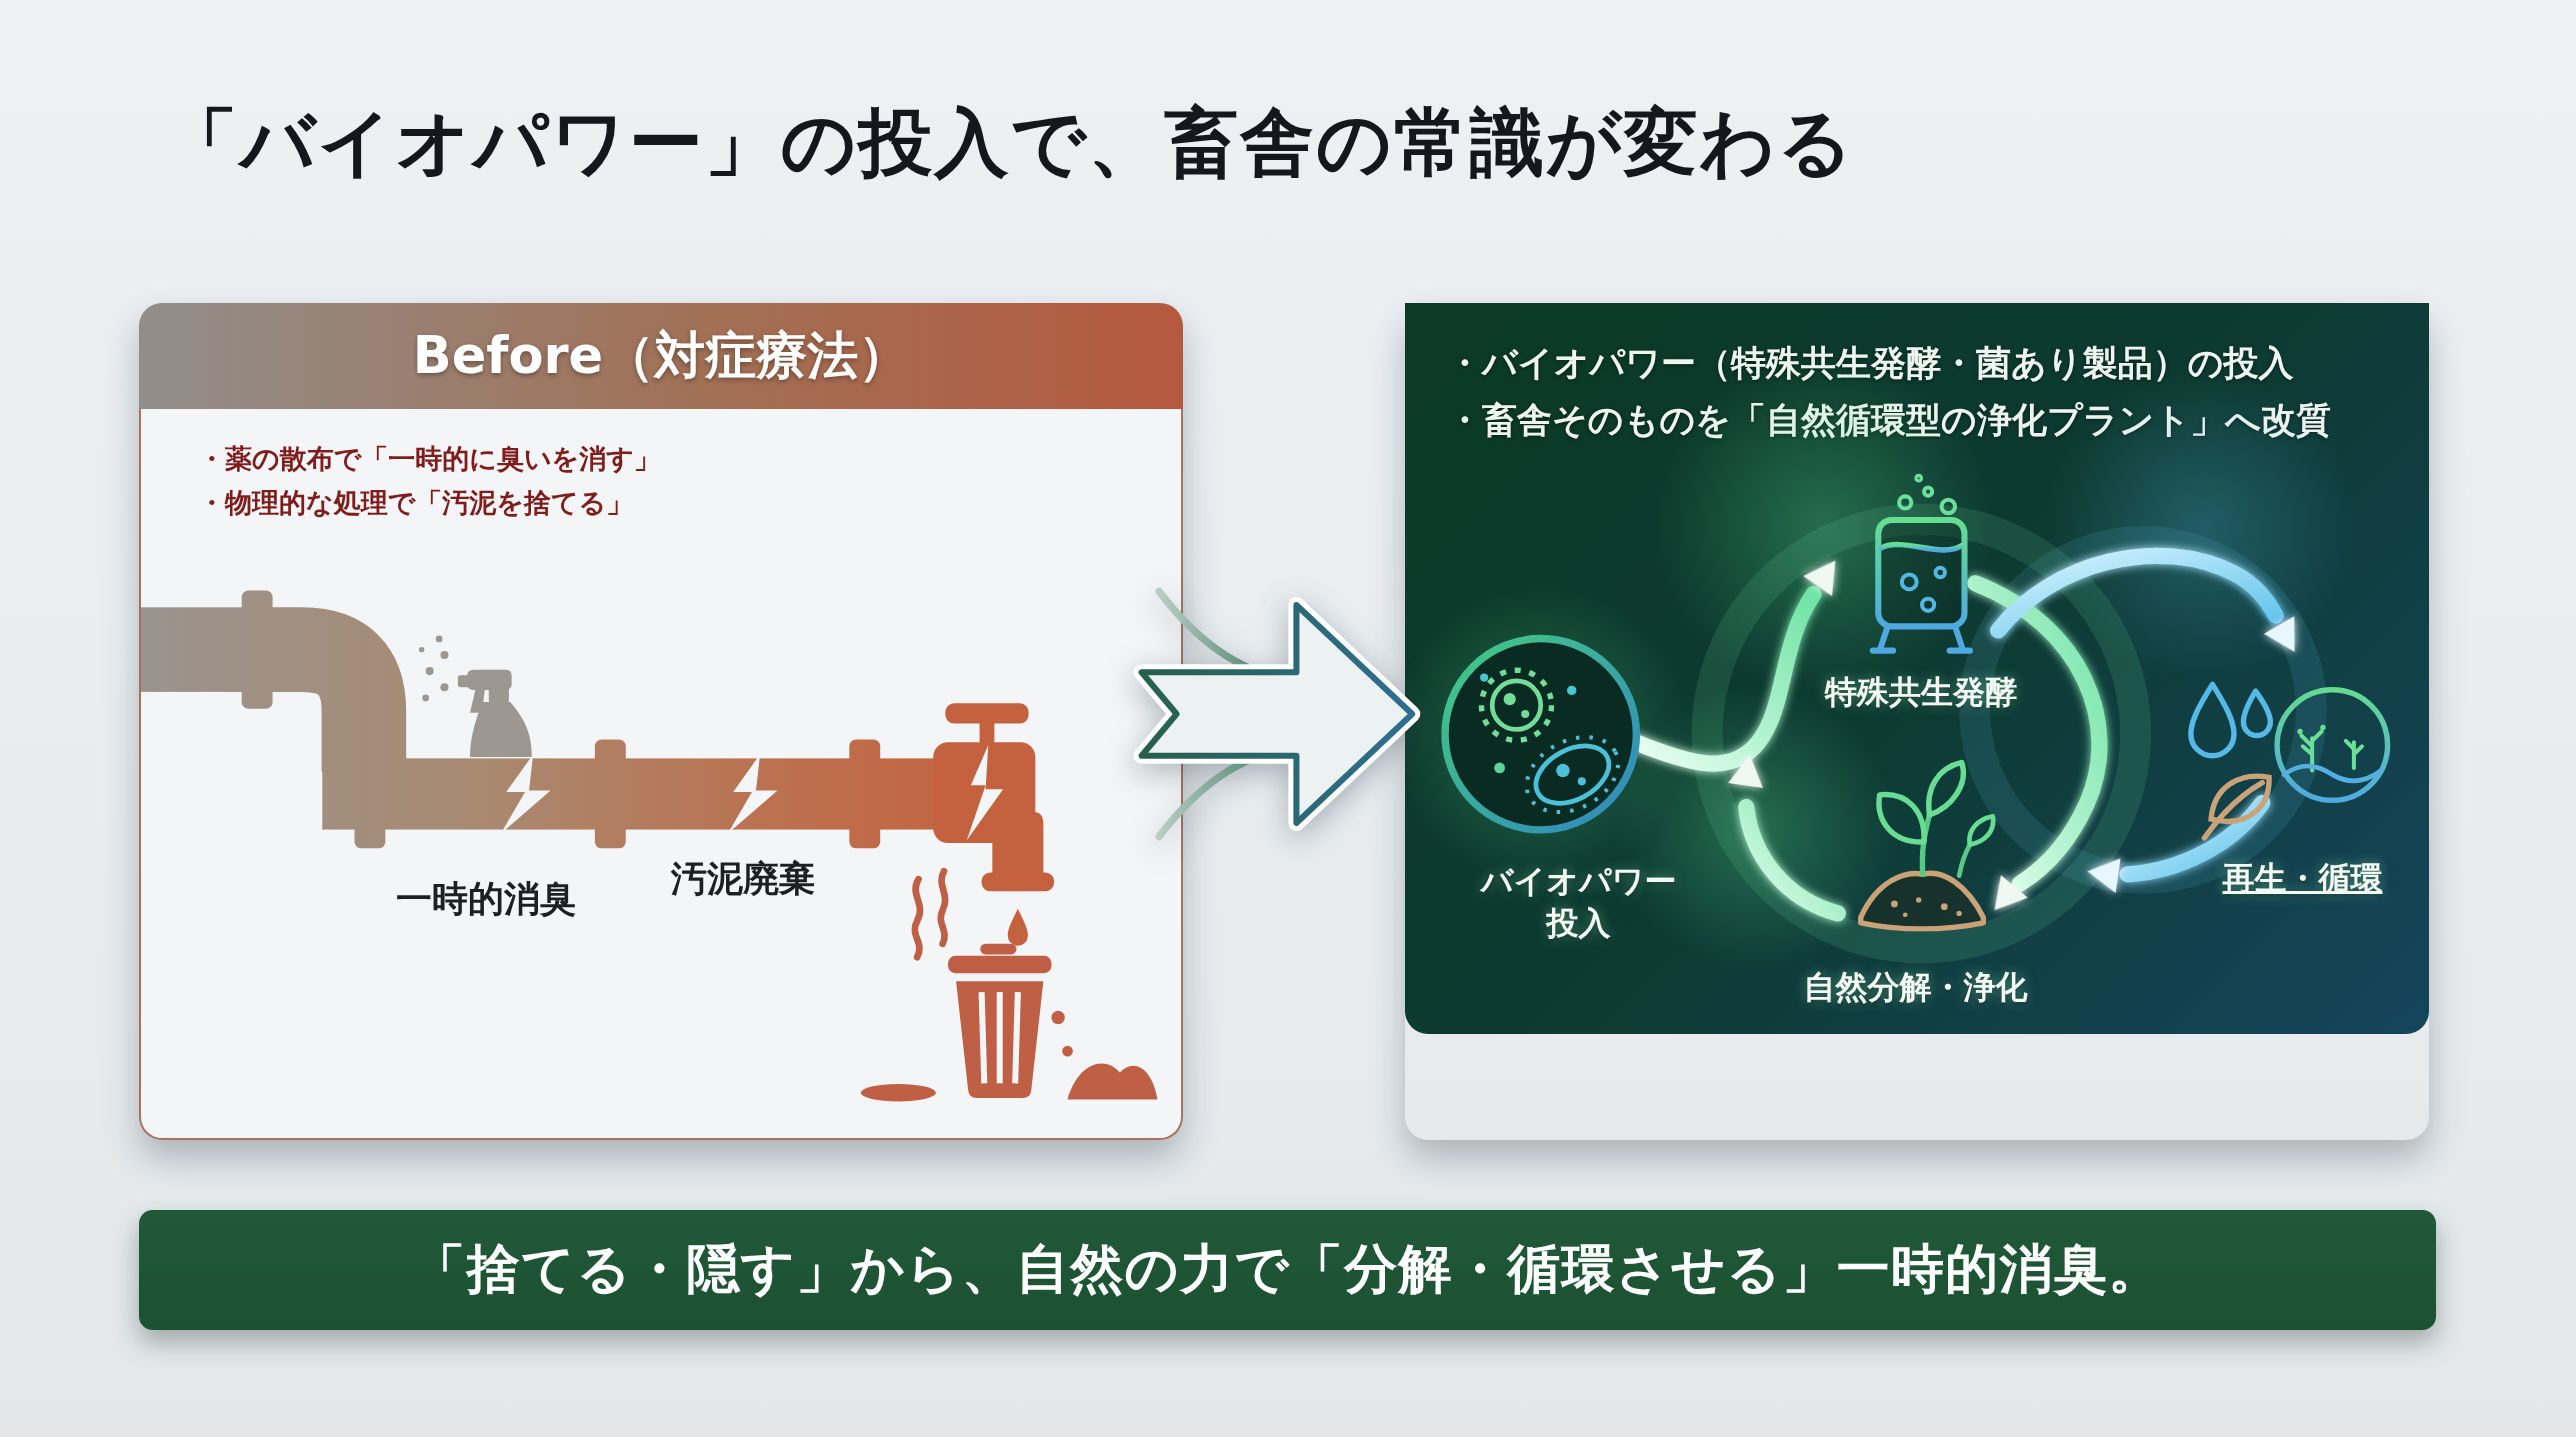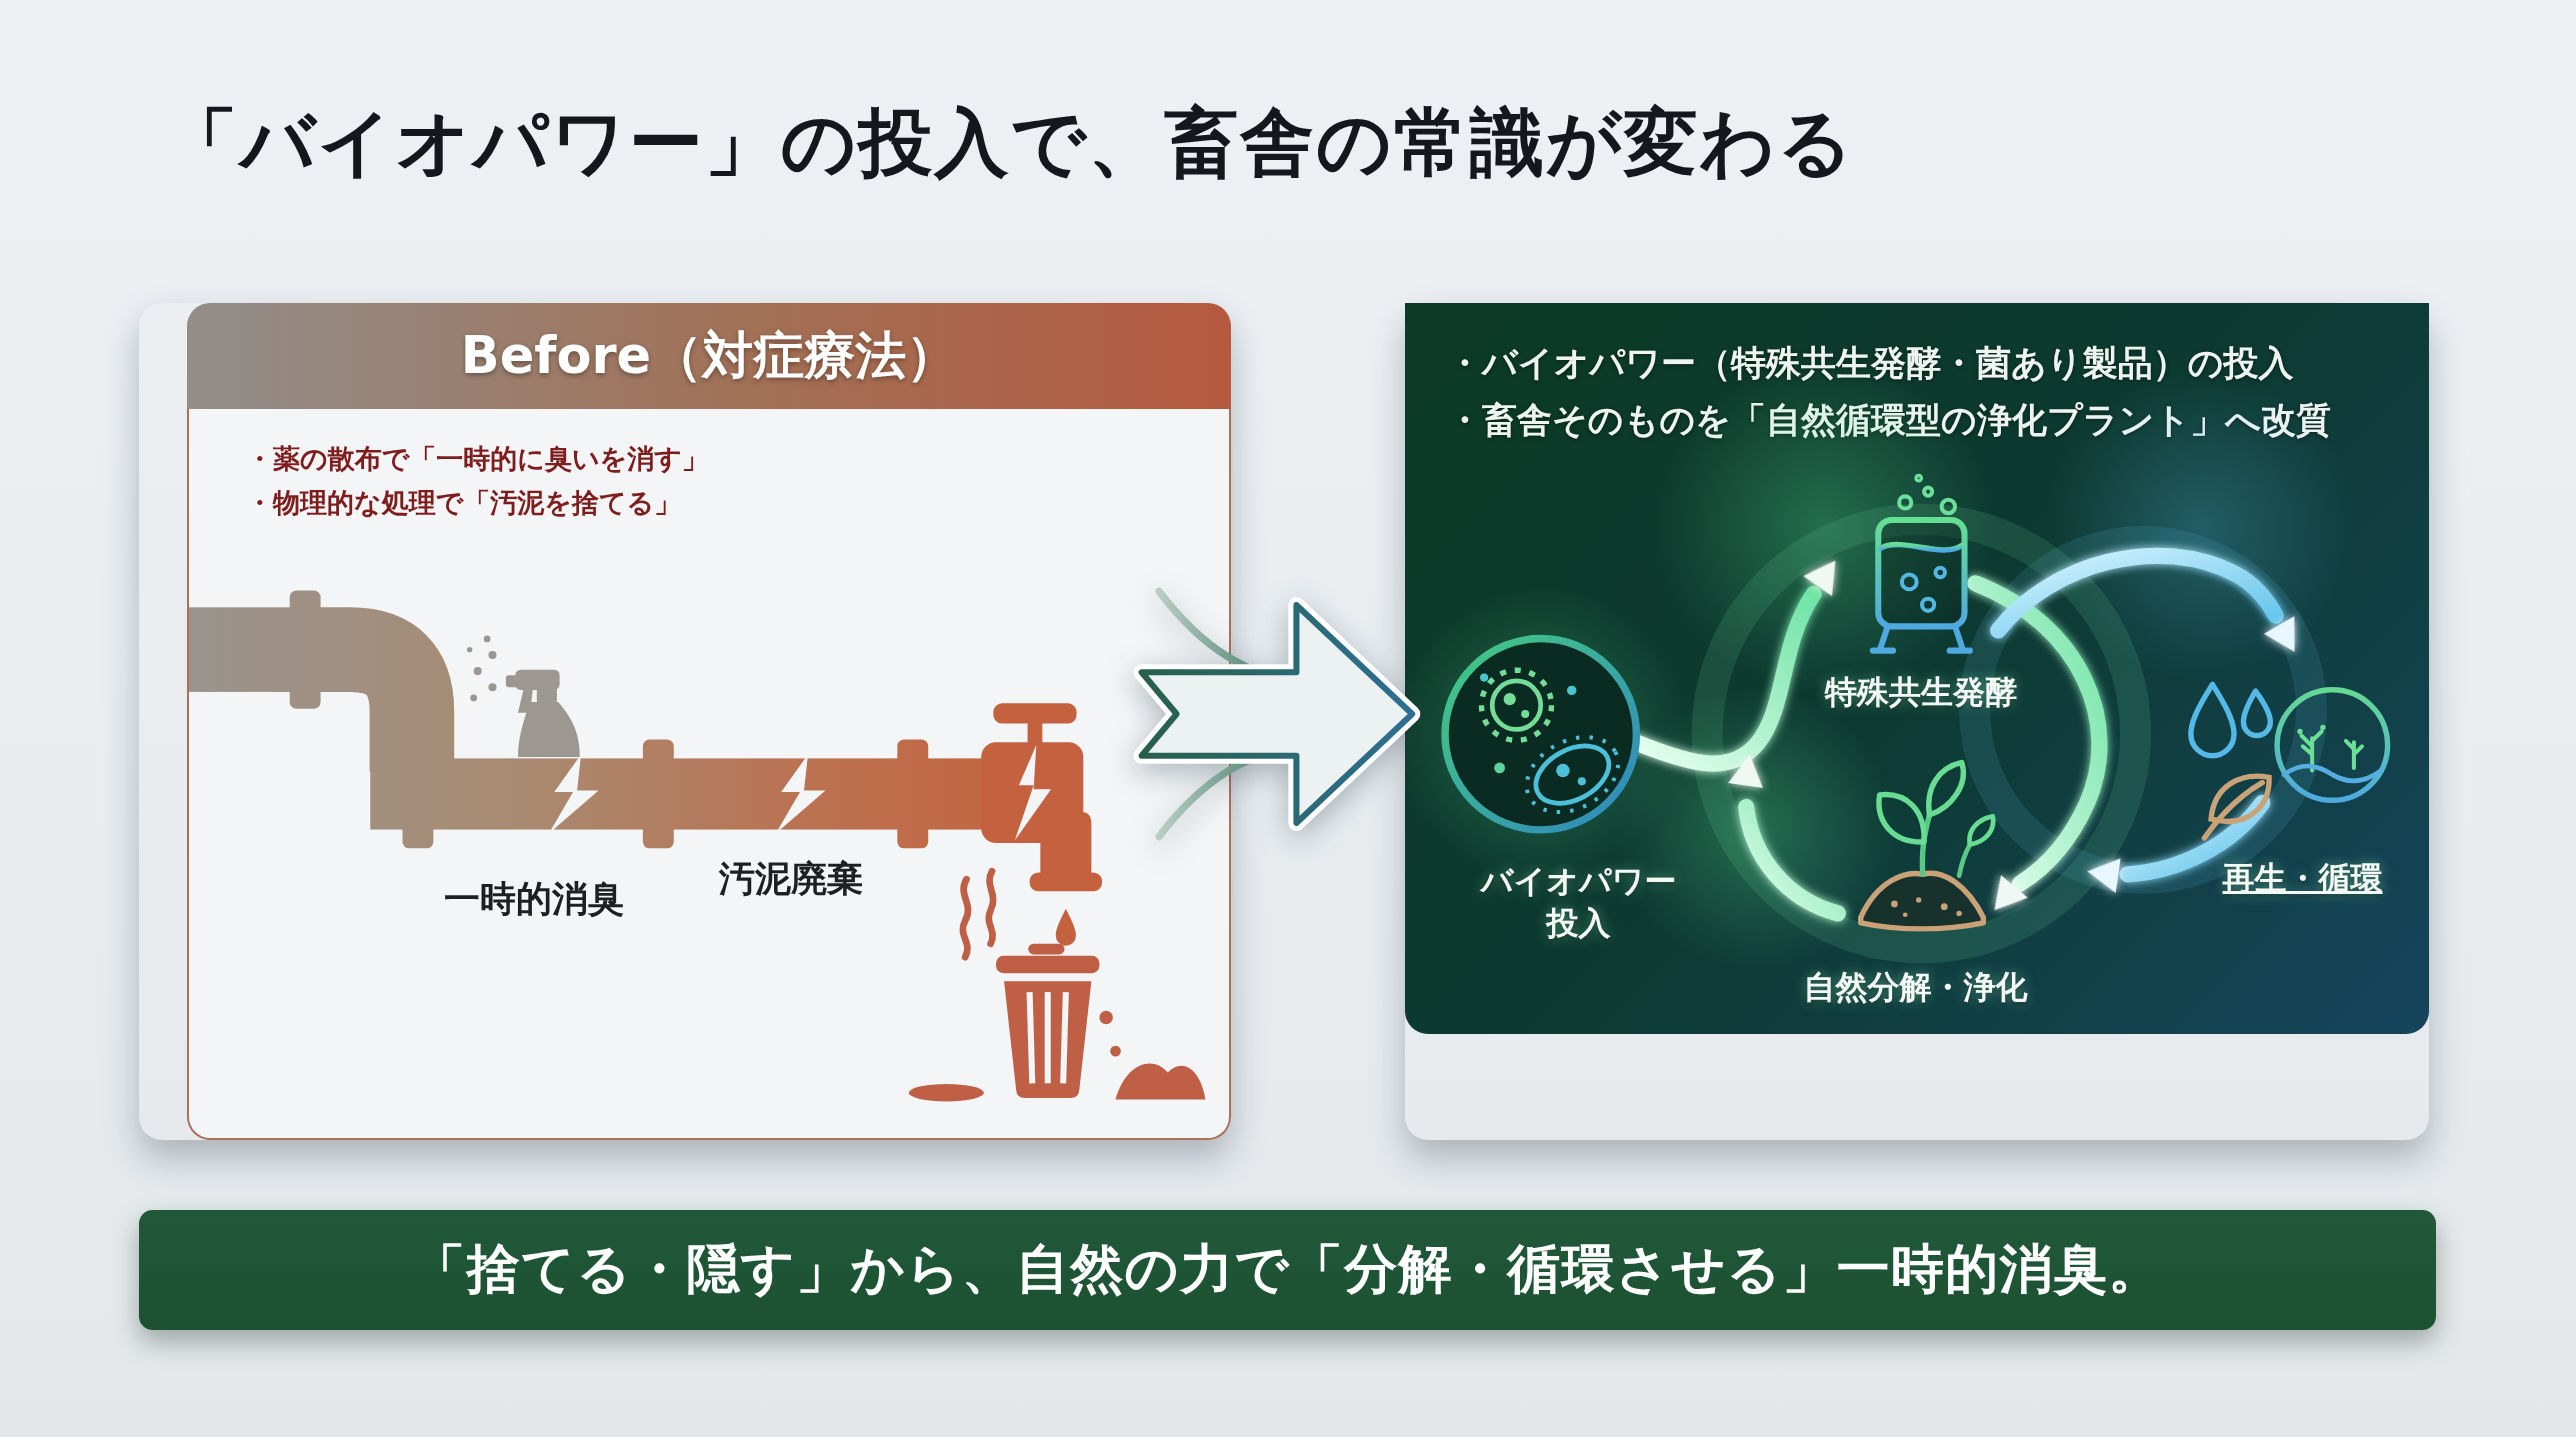--- a/index.html
+++ b/index.html
@@ -3,21 +3,21 @@
 <meta charset="utf-8">
 <style>
   html,body{margin:0;padding:0;background:#dfe3e6;}
   .stage{position:relative;width:2576px;height:1438px;overflow:hidden;
     background:linear-gradient(180deg,#eef1f4 0%,#e7ebee 70%,#e3e7ea 100%);
     font-family:"DejaVu Sans","Liberation Sans",sans-serif;}
   .title{position:absolute;left:164px;top:94px;font-size:74px;font-weight:bold;
     color:#14181c;letter-spacing:2px;white-space:nowrap;}
   .panel{position:absolute;top:303px;border-radius:23px;
     box-shadow:0 17.5px 35px rgba(40,55,65,.30);}
-  .panel-before{left:139px;width:1044px;height:837px;padding-left:48px;}
+  .panel-before{left:139px;width:1044px;height:837px;}
   .panel-after{left:1405px;width:1024px;height:837px;}
   .panel-header{height:106px;border-radius:23px 23px 0 0;display:flex;align-items:center;
     justify-content:center;font-size:51px;font-weight:bold;color:#ffffff;
     text-shadow:0 2px 5.4px rgba(0,0,0,.35);}
   .panel-before .panel-header{background:linear-gradient(90deg,#928e8a 0%,#a27055 55%,#b5593f 100%);}
   .panel-after .panel-header{background:linear-gradient(90deg,#15632f 0%,#14676c 60%,#1c6fad 100%);}
   .panel-body{position:relative;height:731px;border-radius:0 0 23px 23px;overflow:hidden;box-sizing:border-box;}
   .panel-before .panel-body{background:#f3f5f7;border:2.7px solid #a9705c;border-top:none;}
   .panel-after .panel-body{background:linear-gradient(135deg,#0c3a26 0%,#0d3a31 50%,#15455c 100%);}
   .bullets{position:absolute;left:57px;top:28px;font-size:27px;font-weight:bold;

